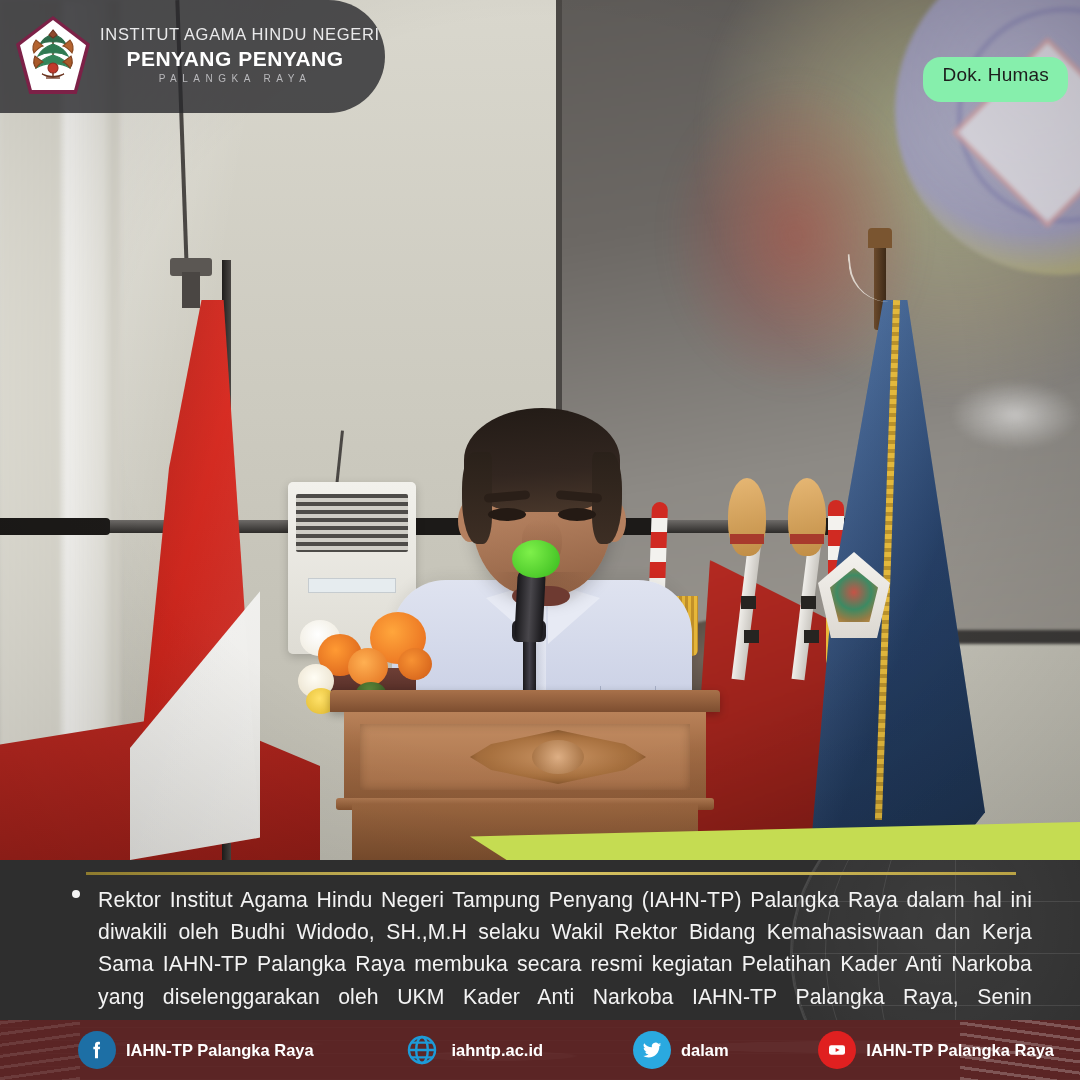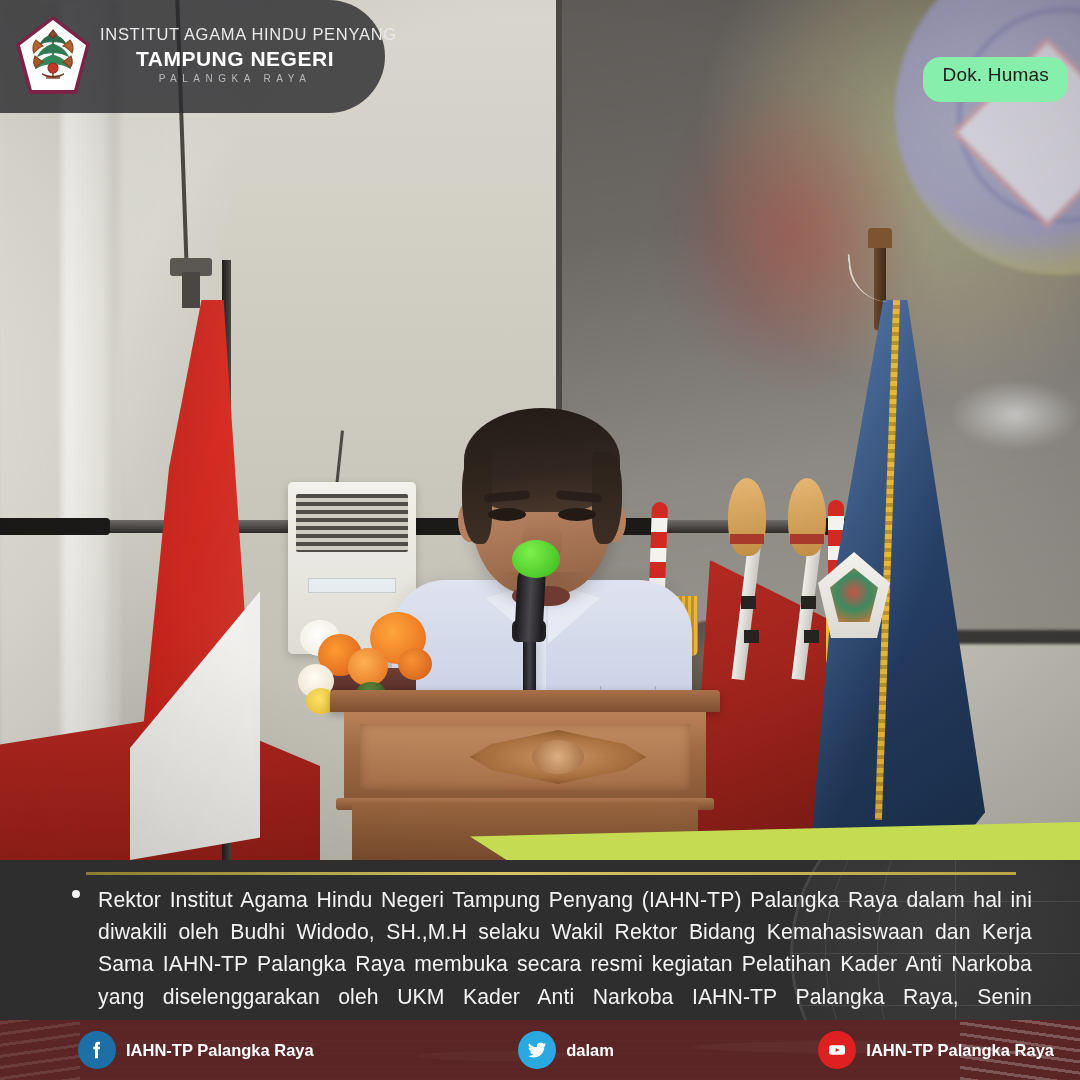--- a/index.html
+++ b/index.html
@@ -423,22 +423,22 @@
           <path d="M42 14 q5 6 2 13 q-5 -6 -9 -7z" fill="#b4632f" stroke="#8a4a22"></path>
           <path d="M7 30 q-3 7 1 12 q4 -5 7 -6z" fill="#a95a2a" stroke="#7e4120"></path>
           <path d="M43 30 q3 7 -1 12 q-4 -5 -7 -6z" fill="#a95a2a" stroke="#7e4120"></path>
           <path d="M25 4 l-4 5 l4 3 l4 -3z" fill="#8e4a2c" stroke="#6b3520"></path>
           <path d="M14 48 q11 5 22 0 q-11 7 -22 0z" fill="#8e4a2c" stroke="#6b3520"></path>
           <path d="M18 52 h14" stroke="#7a4330" stroke-width="1.4"></path>
         </g>
       </svg>
     </div>
     <div class="header-text">
-      <div class="h-l1">INSTITUT AGAMA HINDU PENYANG</div>
-      <div class="h-l2">TAMPUNG NEGERI</div>
+      <div class="h-l1">INSTITUT AGAMA HINDU NEGERI</div>
+      <div class="h-l2">PENYANG PENYANG</div>
       <div class="h-l3">PALANGKA RAYA</div>
     </div>
   </div>
 
   <div class="dok-badge">Dok. Humas</div>
 
   <div class="caption-area">
     <div class="globe">
 
       <div class="lat" style="top:34%"></div>
@@ -467,20 +467,30 @@
 
       <div class="social">
         <span class="sico" style="background:#1d6fa5">
           <svg width="22" height="22" viewBox="0 0 24 24">
             <path fill="#fff" d="M15.2 8.4h-2.1V7c0-.7.2-1.1 1.1-1.1h1V3.2c-.3 0-1.1-.1-2-.1-2.1 0-3.4 1.3-3.4 3.5v1.8H8v2.9h1.8V21h3.3v-9.7h2l.3-2.9z"></path>
           </svg>
         </span>
         <span class="social-label">IAHN-TP Palangka Raya</span>
       </div>
 
+      <div class="social">
+        <span class="sico">
+          <svg width="34" height="34" viewBox="0 0 24 24" fill="none" stroke="#1d9bd8" stroke-width="1.7">
+            <circle cx="12" cy="12" r="9.2"></circle>
+            <ellipse cx="12" cy="12" rx="4.1" ry="9.2"></ellipse>
+            <path d="M2.8 12h18.4M4.4 6.8h15.2M4.4 17.2h15.2"></path>
+          </svg>
+        </span>
+        <span class="social-label">iahntp.ac.id</span>
+      </div>
 
       <div class="social">
         <span class="sico" style="background:#2aa9e0">
           <svg width="22" height="22" viewBox="0 0 24 24">
             <path fill="#fff" d="M22 5.9c-.7.3-1.5.5-2.3.6.8-.5 1.5-1.3 1.8-2.2-.8.5-1.7.8-2.6 1a4.1 4.1 0 0 0-7 3.7A11.6 11.6 0 0 1 3.5 4.6a4.1 4.1 0 0 0 1.3 5.5c-.7 0-1.3-.2-1.9-.5 0 2 1.4 3.7 3.3 4.1-.6.2-1.2.2-1.8.1a4.1 4.1 0 0 0 3.8 2.9A8.3 8.3 0 0 1 2 18.4a11.6 11.6 0 0 0 6.3 1.8c7.5 0 11.7-6.3 11.7-11.8v-.5c.8-.6 1.5-1.3 2-2z"></path>
           </svg>
         </span>
         <span class="social-label">dalam</span>
       </div>
 

